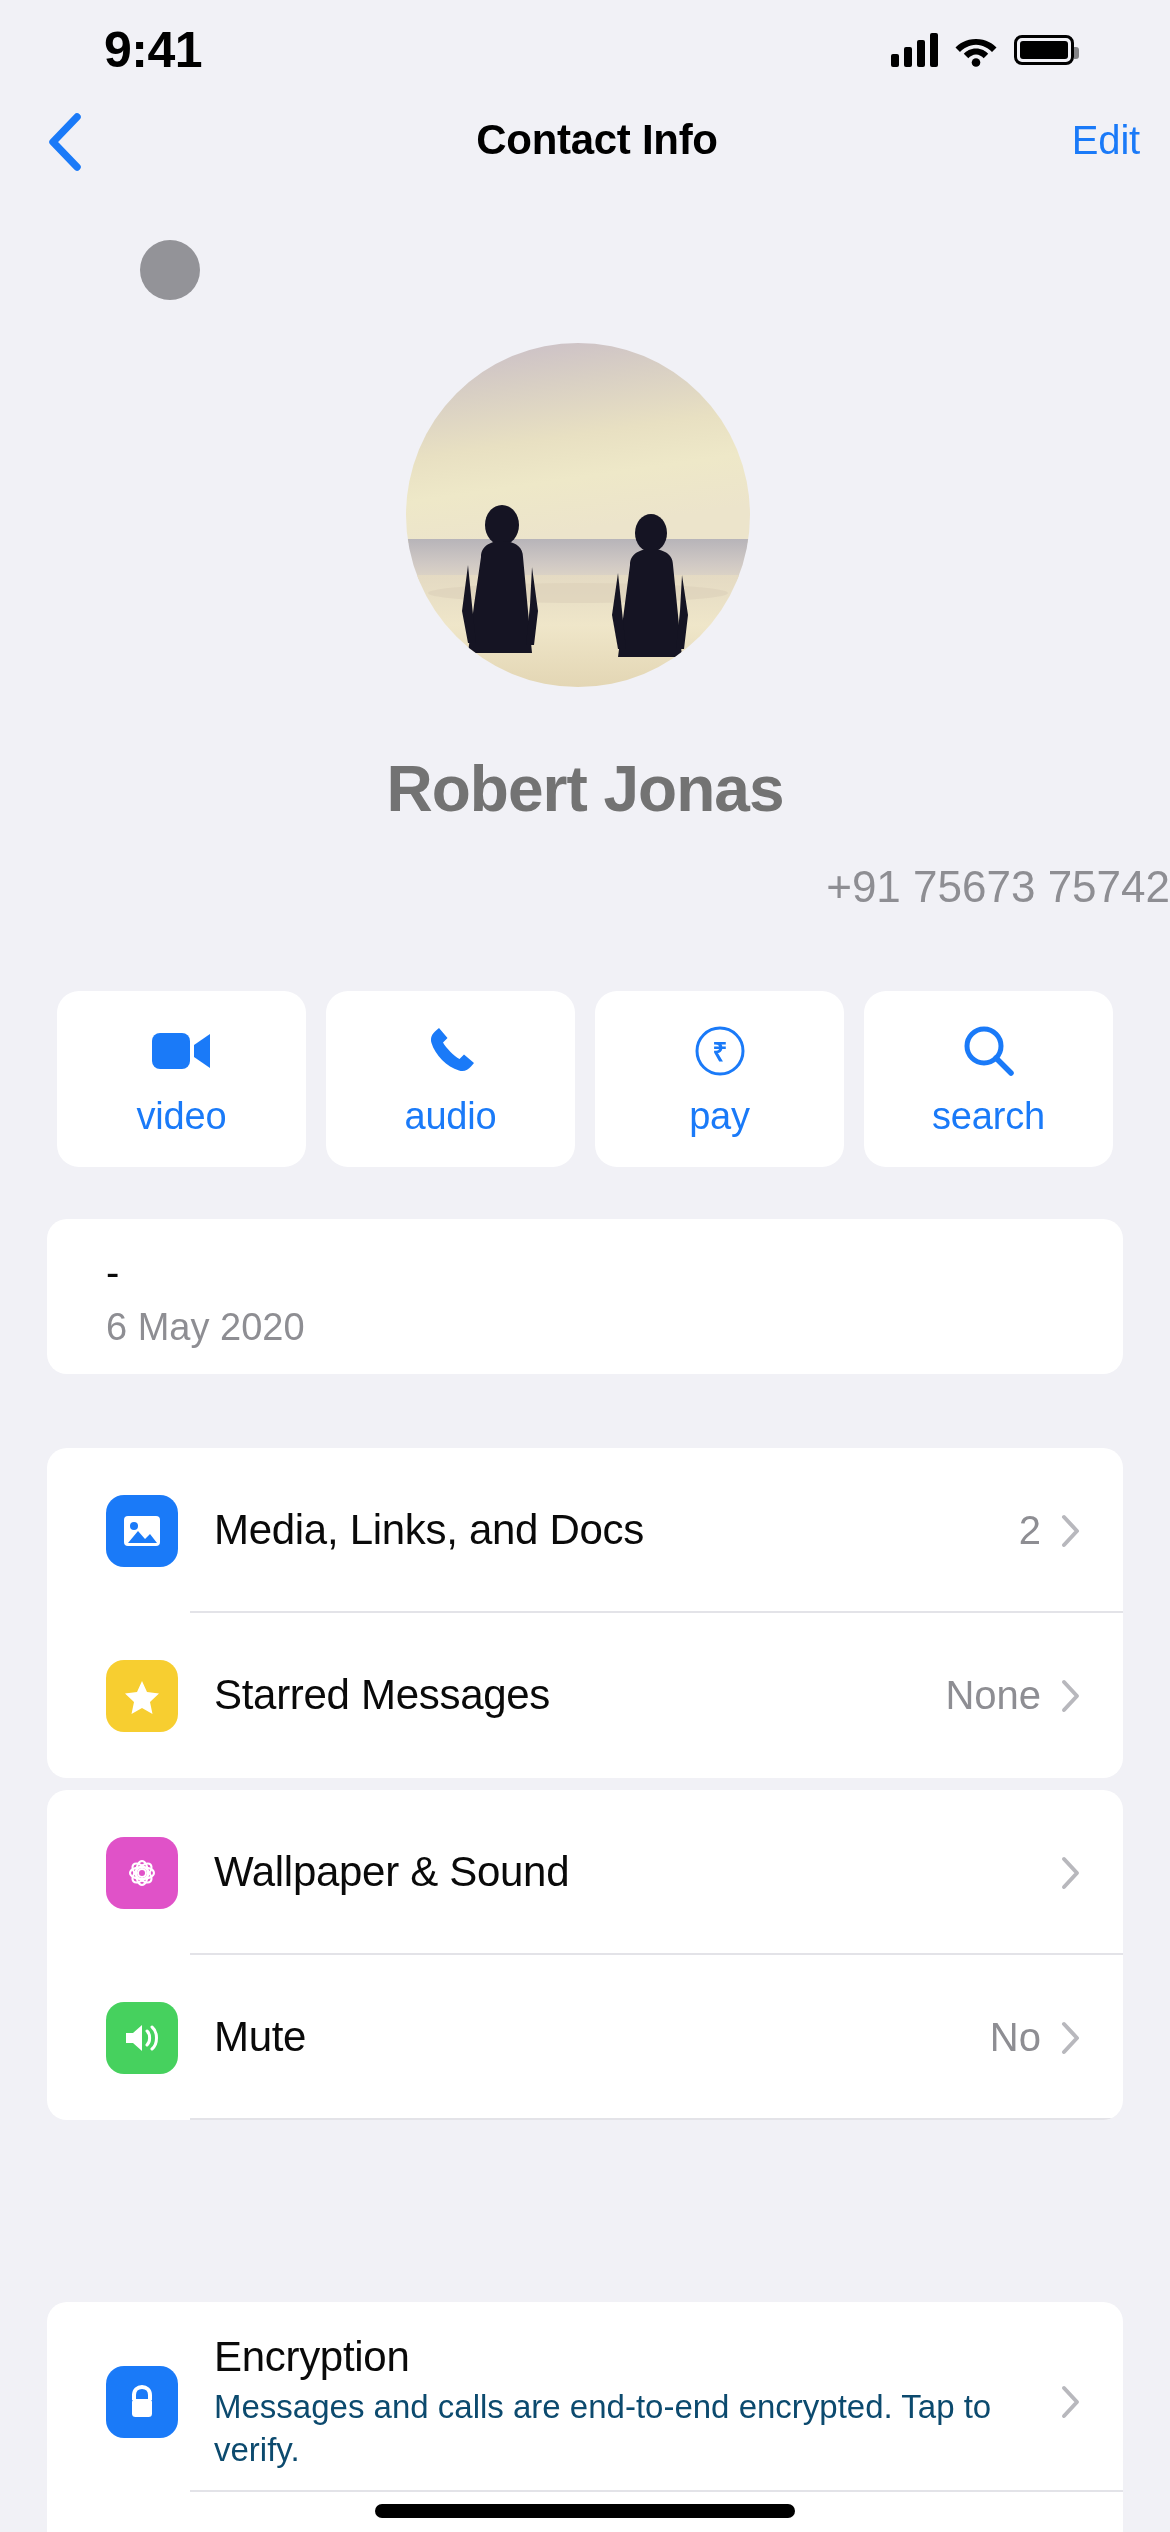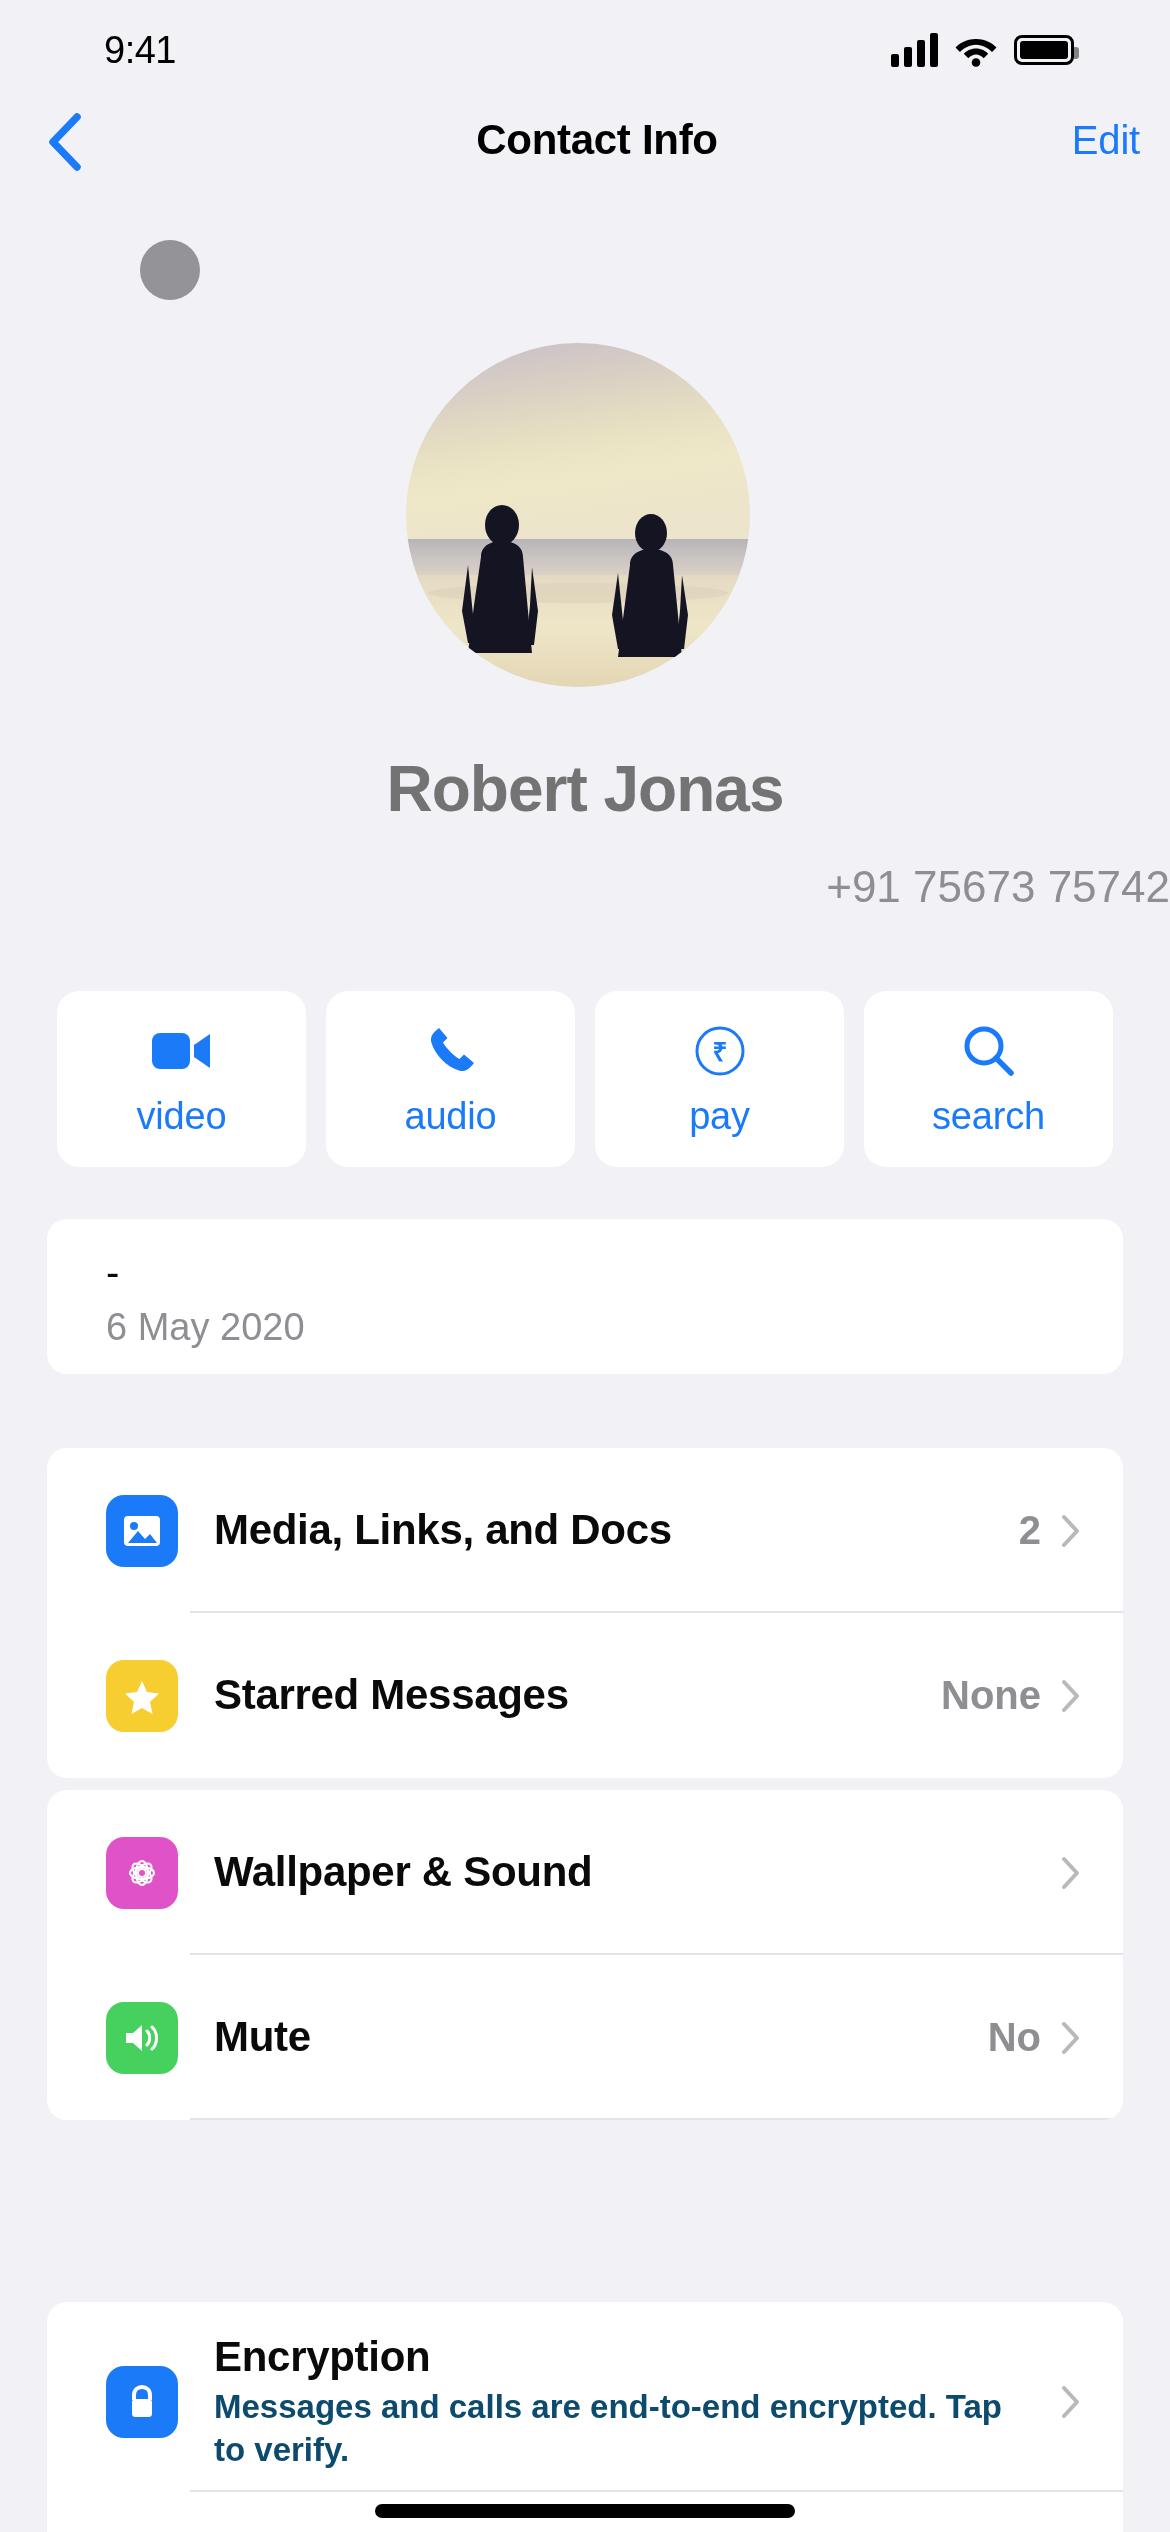--- a/index.html
+++ b/index.html
@@ -11,21 +11,21 @@
     overflow:hidden;
     position:relative;
   }
 
   
   .status-bar{
     position:absolute; top:0; left:0; width:1170px; height:100px;
     display:flex; align-items:center; justify-content:space-between;
     padding:0 96px 0 104px;
   }
-  .status-time{ font-size:38px; font-weight:400; color:#000; letter-spacing:-0.5px; }
+  .status-time{ font-size:50px; font-weight:700; color:#000; letter-spacing:-0.5px; }
   .status-right{ display:flex; align-items:center; gap:16px; }
   .sig{ display:flex; align-items:flex-end; gap:5px; height:34px; }
   .sig i{ display:block; width:8px; background:#000; border-radius:2px; }
   .sig i:nth-child(1){ height:13px; }
   .sig i:nth-child(2){ height:20px; }
   .sig i:nth-child(3){ height:27px; }
   .sig i:nth-child(4){ height:34px; }
   .wifi{ width:44px; height:34px; }
   .battery{ width:60px; height:30px; border:3px solid #000; border-radius:8px; padding:3px; position:relative; }
   .battery::after{ content:""; position:absolute; right:-8px; top:9px; width:5px; height:12px; background:#000; border-radius:0 3px 3px 0; opacity:.45; }
@@ -87,21 +87,21 @@
   
   .card{
     position:absolute; left:47px; width:1076px; background:#fff; border-radius:20px;
     overflow:hidden;
   }
   .about-card{ top:1219px; height:155px; }
   .about-status{ position:absolute; left:59px; top:33px; font-size:40px; color:#0a0a0a; line-height:1; }
   .about-date{ position:absolute; left:59px; top:87px; font-size:38px; color:#8e8e93; }
 
   .row{
-    position:relative; display:flex; align-items:center; height:165px; padding:0 42px 0 59px;font-weight:bold;
+    position:relative; display:flex; align-items:center; height:165px; padding:0 42px 0 59px;
   }
   .row-ico{
     width:72px; height:72px; border-radius:18px; flex:0 0 72px;
     display:flex; align-items:center; justify-content:center;
   }
   .row-body{ flex:1; margin-left:36px; display:flex; flex-direction:column; justify-content:center; }
   .row-title{ font-size:42px; color:#0a0a0a; letter-spacing:-0.3px; line-height:1.15; }
   .row-sub{ font-size:33px; color:#0c4a6e; line-height:1.28; margin-top:5px; }
   .row-value{ font-size:40px; color:#8e8e93; margin-left:18px; white-space:nowrap; }
   .row-chev{ margin-left:20px; display:flex; align-items:center; }

